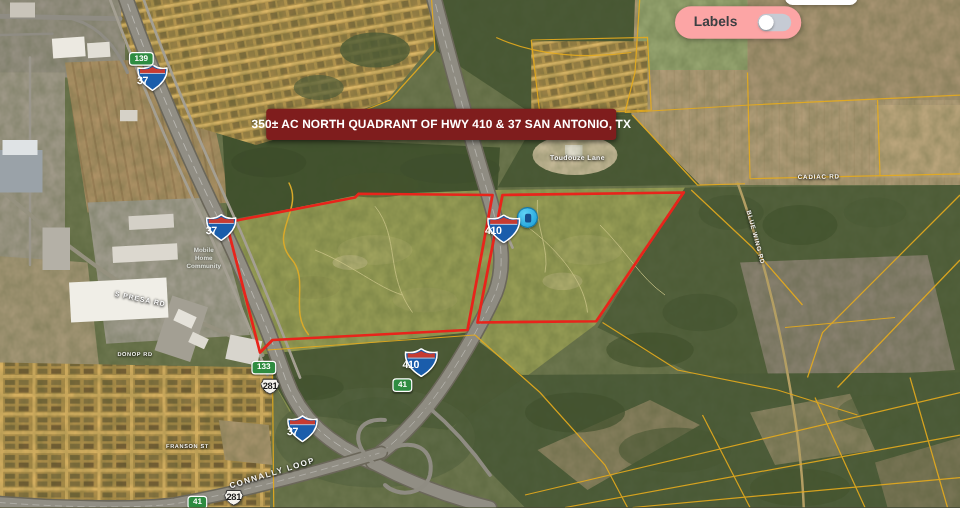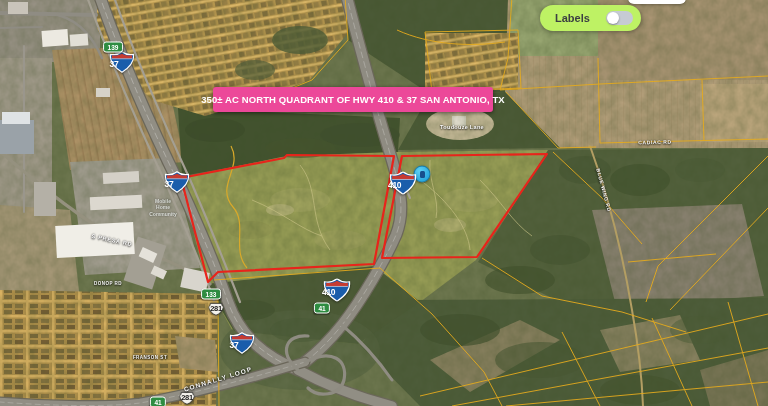--- a/index.html
+++ b/index.html
@@ -1,23 +1,23 @@
 <!DOCTYPE html>
 <html><head>
 <meta charset="utf-8">
 <style>
   html,body{margin:0;padding:0;background:#222;}
   #screen{position:relative;width:768px;height:406px;overflow:hidden;font-family:"Liberation Sans",sans-serif;background:#6f7850;}
   #scene{position:absolute;left:0;top:0;width:768px;height:406px;display:block;}
   #overlay-layer{position:absolute;left:0;top:0;width:768px;height:406px;pointer-events:none;}
 
-  .title-box{position:absolute;left:213px;top:87px;width:280px;height:25px;background:#ec4899;border-radius:3px;
+  .title-box{position:absolute;left:213px;top:87px;width:280px;height:25px;background:#7f1d1d;border-radius:3px;
     color:#fff;display:flex;align-items:center;justify-content:center;font-size:9.5px;font-weight:bold;
     letter-spacing:.1px;box-shadow:0 1px 4px rgba(0,0,0,.55);white-space:nowrap;}
-  .labels-pill{position:absolute;left:540px;top:5px;width:101px;height:26px;background:#bef264;border-radius:13px;
+  .labels-pill{position:absolute;left:540px;top:5px;width:101px;height:26px;background:#fca5a5;border-radius:13px;
     display:flex;align-items:center;justify-content:space-between;padding:0 8px 0 15px;box-sizing:border-box;
     box-shadow:0 1px 4px rgba(0,0,0,.35);}
   .labels-pill .txt{font-size:11px;font-weight:bold;color:#3c4043;}
   .switch{width:27px;height:14px;border-radius:7px;background:#c6cbd4;position:relative;}
   .switch::after{content:"";position:absolute;left:1px;top:1px;width:12px;height:12px;border-radius:50%;background:#fff;
     box-shadow:0 1px 2px rgba(0,0,0,.35);}
   .top-sliver{position:absolute;left:628px;top:-11px;width:58px;height:15px;background:#fff;border-radius:6px;
     box-shadow:0 1px 3px rgba(0,0,0,.3);}
 
   .shield-i{position:absolute;width:25px;height:22px;transform:translate(-50%,-50%);filter:drop-shadow(0 1px 1px rgba(0,0,0,.45));}

